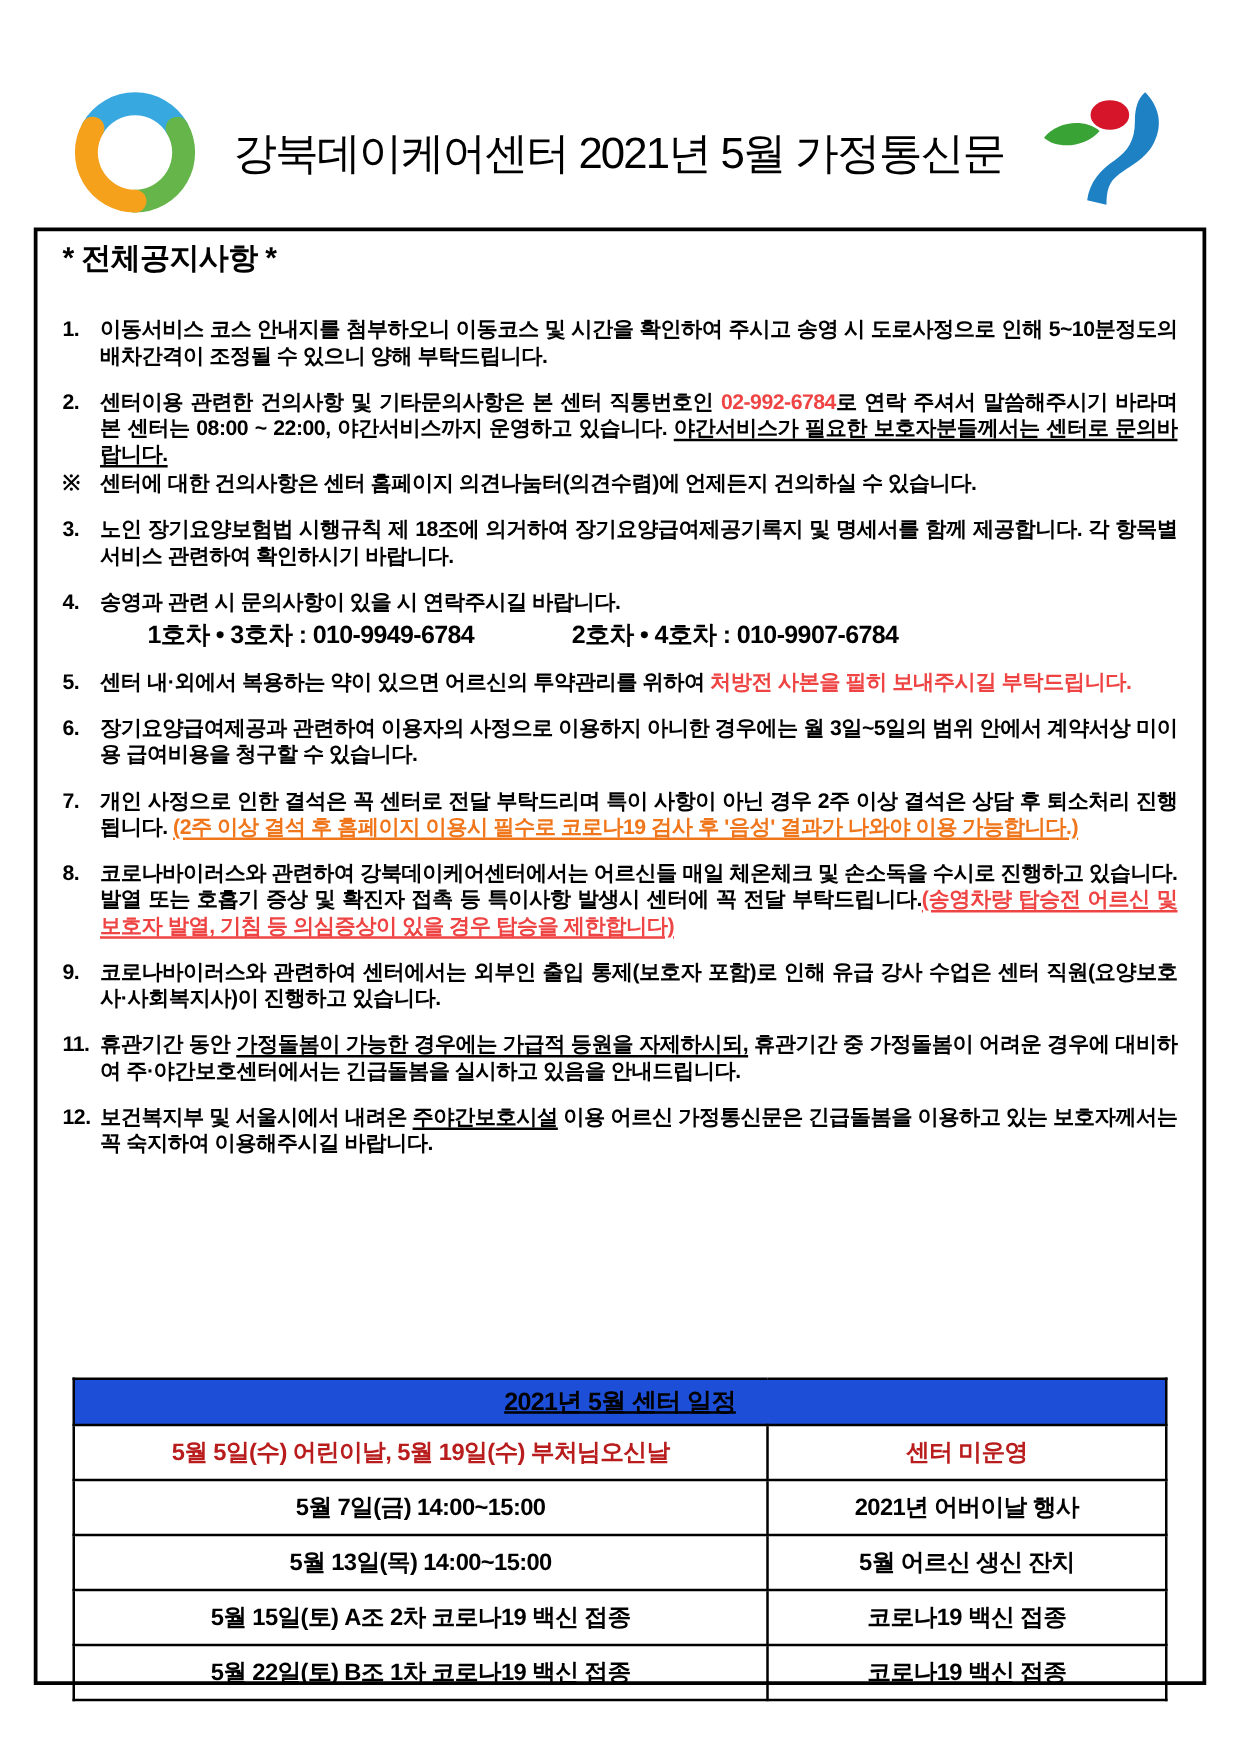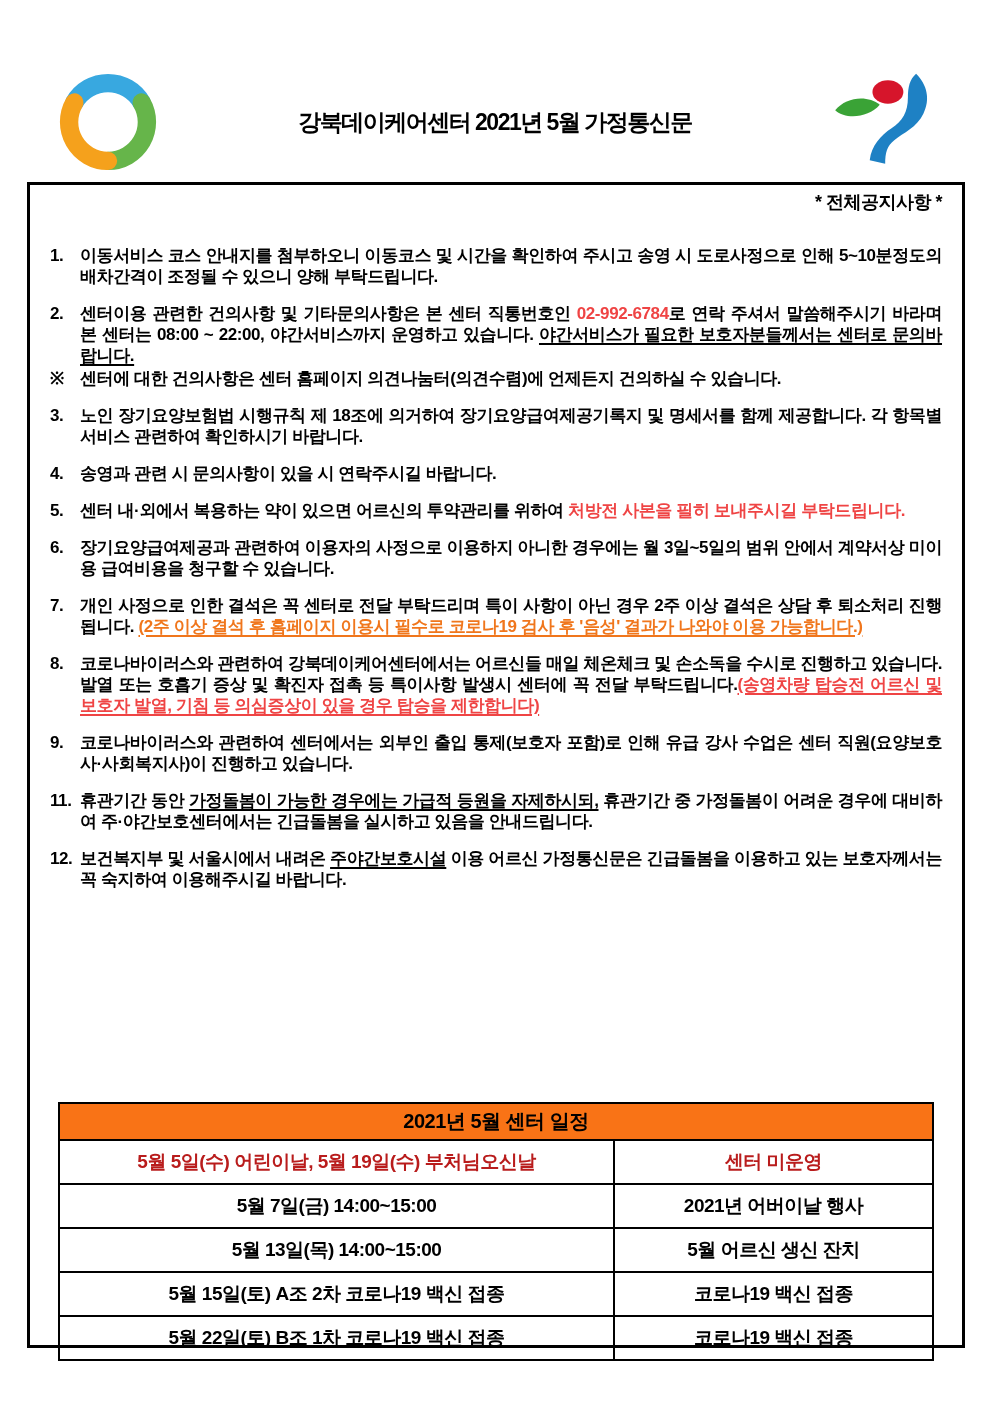--- a/index.html
+++ b/index.html
@@ -16,36 +16,36 @@
   
   .header {
     position:absolute; top:68px; left:52px; right:44px;
     display:flex; align-items:center;
   }
   .logo-left { width:112px; height:108px; flex-shrink:0; }
   .logo-right { width:122px; height:100px; flex-shrink:0; }
   .doc-title {
     flex:1;
     text-align:center;
-    font-size:23px;
-    font-weight:700;
+    font-size:35px;
+    font-weight:400;
     letter-spacing:-1.5px;
     white-space:nowrap;
   }
   
   .main-box {
     position:absolute;
     left:27px; top:182px;
     width:938px; height:1166px;
     border:3px solid #000;
     padding:0 20px;
   }
   .box-title {
-    text-align:right;
-    font-size:18px;
+    text-align:left;
+    font-size:24px;
     letter-spacing:-0.5px;
     margin-top:5px;
   }
   
   #notice-list { margin-top:31px; }
   .n-item {
     display:flex;
     margin-bottom:16px;
     font-size:17px;
     line-height:21px;
@@ -78,23 +78,24 @@
     border-collapse:collapse;
     table-layout:fixed;
   }
   table.schedule th, table.schedule td {
     border:2px solid #000;
     text-align:center;
     font-weight:bold;
     letter-spacing:-0.5px;
   }
   table.schedule th {
-    background:#f97316;
+    background:#1d4ed8;
     font-size:20px;
     padding:4px 2px;
+    text-decoration:underline;
   }
   table.schedule td {
     font-size:19px;
     padding:8px 2px;
   }
   col.c1 { width:63.5%; }
   col.c2 { width:36.5%; }
   tr.red-row td { color:#b91c1c; }
 </style>
 </head>
@@ -145,20 +146,24 @@
         <div class="n-item">
           <span class="n-num">3.</span>
           <div class="n-body">
             <div class="n-txt"><span>노인 장기요양보험법 시행규칙 제 18조에 의거하여 장기요양급여제공기록지 및 명세서를 함께 제공합니다. 각 항목별 서비스 관련하여 확인하시기 바랍니다.</span></div>
           </div>
         </div>
         <div class="n-item">
           <span class="n-num">4.</span>
           <div class="n-body">
             <div class="n-txt"><span>송영과 관련 시 문의사항이 있을 시 연락주시길 바랍니다.</span></div>
+            <div class="phone-line">
+              <span>1호차 • 3호차 : 010-9949-6784</span>
+              <span>2호차 • 4호차 : 010-9907-6784</span>
+            </div>
           </div>
         </div>
         <div class="n-item">
           <span class="n-num">5.</span>
           <div class="n-body">
             <div class="n-txt"><span>센터 내·외에서 복용하는 약이 있으면 어르신의 투약관리를 위하여 </span><span class="c-red">처방전 사본을 필히 보내주시길 부탁드립니다.</span></div>
           </div>
         </div>
         <div class="n-item">
           <span class="n-num">6.</span>

